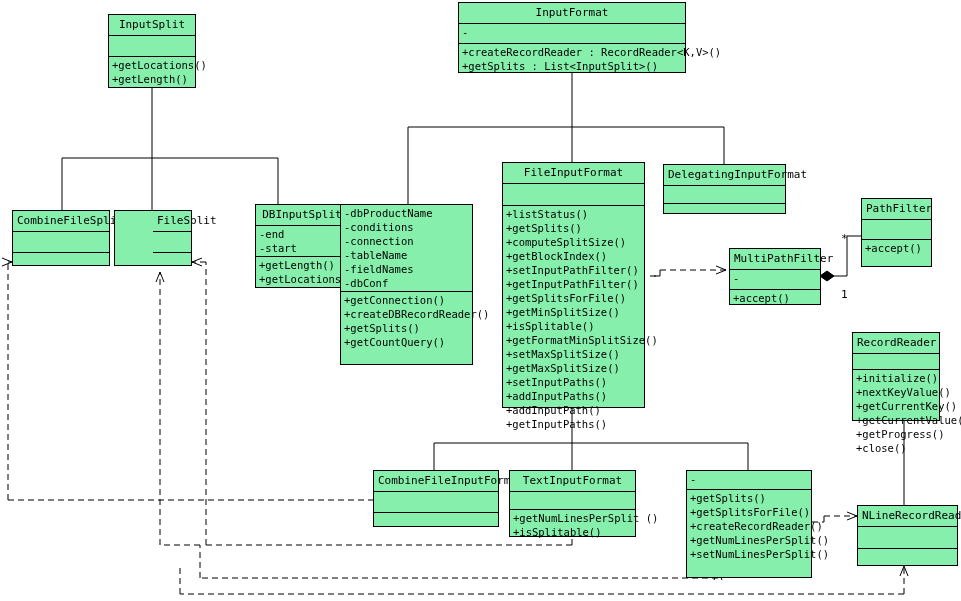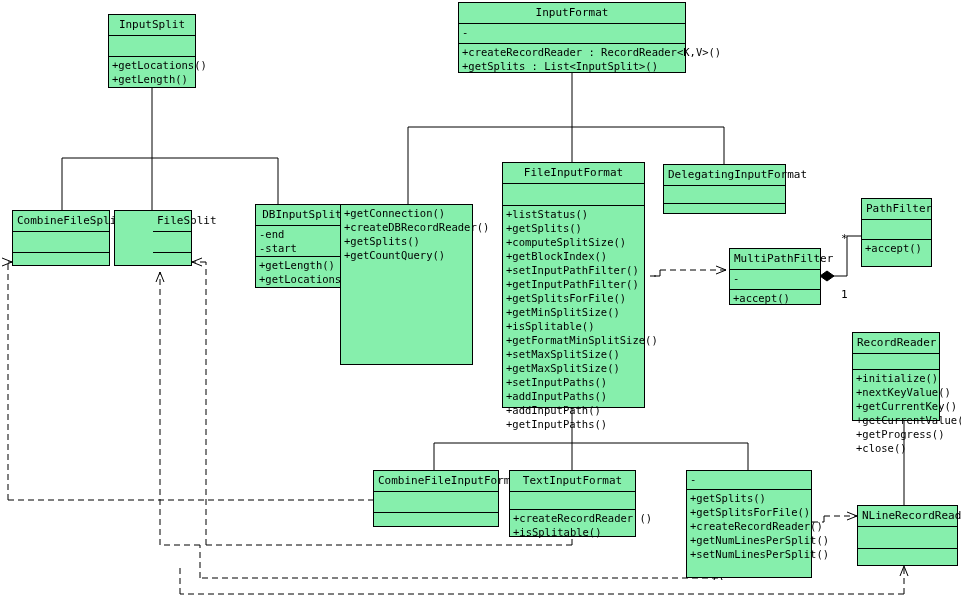--- a/index.html
+++ b/index.html
@@ -156,20 +156,28 @@
       <div>-end</div>
       <div>-start</div>
     </div>
     <div class="uml-ops">
       <div>+getLength()</div>
       <div>+getLocations()</div>
     </div>
   </div>
 
   <div class="uml-class" style="left:340px;top:204px;width:133px;height:161px;">
+    <div class="uml-attrs">
+      <div>-dbProductName</div>
+      <div>-conditions</div>
+      <div>-connection</div>
+      <div>-tableName</div>
+      <div>-fieldNames</div>
+      <div>-dbConf</div>
+    </div>
     <div class="uml-ops">
       <div>+getConnection()</div>
       <div>+createDBRecordReader()</div>
       <div>+getSplits()</div>
       <div>+getCountQuery()</div>
     </div>
   </div>
 
   <div class="uml-class" style="left:502px;top:162px;width:143px;height:246px;">
     <div class="uml-name">FileInputFormat</div>
@@ -234,21 +242,21 @@
   <div class="uml-class" style="left:373px;top:470px;width:126px;height:57px;">
     <div class="uml-name">CombineFileInputFormat</div>
     <div class="uml-attrs" style="height:18px;"></div>
     <div class="uml-ops" style="height:18px;"></div>
   </div>
 
   <div class="uml-class" style="left:509px;top:470px;width:127px;height:67px;">
     <div class="uml-name">TextInputFormat</div>
     <div class="uml-attrs" style="height:15px;"></div>
     <div class="uml-ops">
-      <div>+createRecordReader ()</div>
+      <div>+getNumLinesPerSplit ()</div>
       <div>+isSplitable()</div>
     </div>
   </div>
 
   <div class="uml-class" style="left:686px;top:470px;width:126px;height:108px;">
     <div class="uml-attrs" style="height:16px;">
       <div>-</div>
     </div>
     <div class="uml-ops">
       <div>+getSplits()</div>

